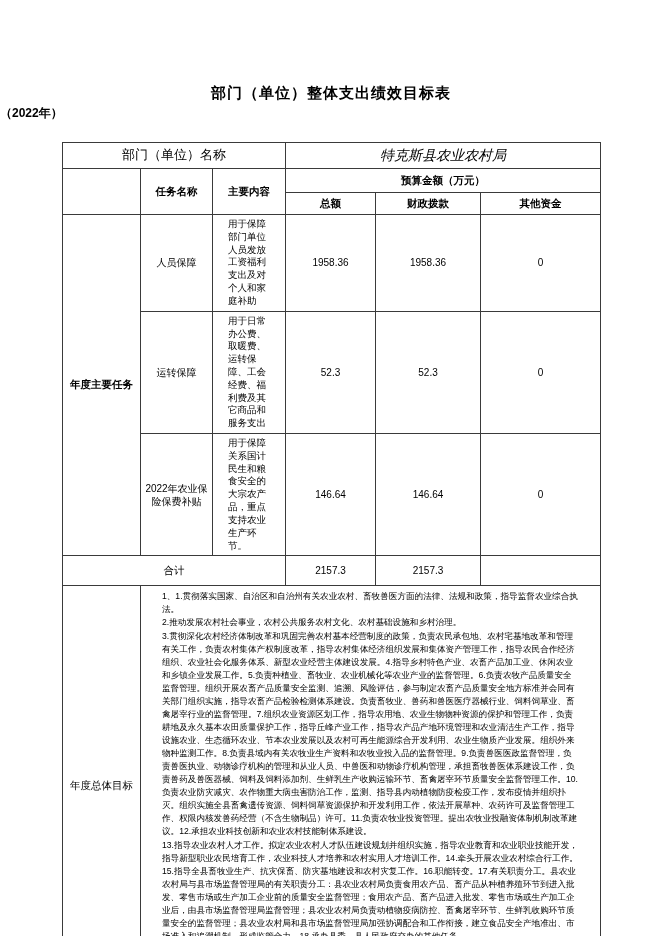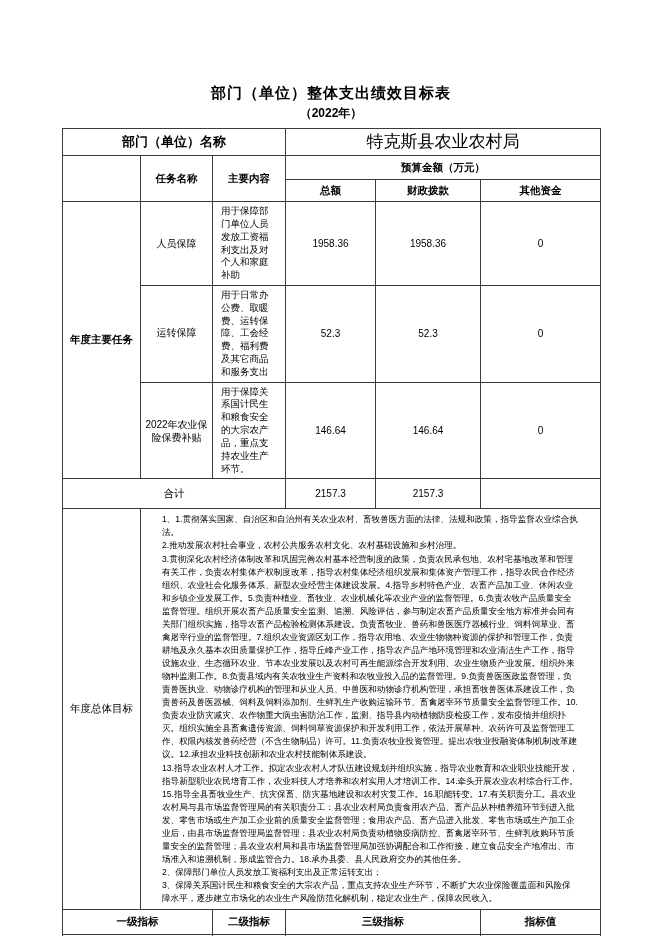--- a/index.html
+++ b/index.html
@@ -12,64 +12,63 @@
     font-family: "Liberation Sans", "DejaVu Sans", sans-serif;
   }
   .page { width: 662px; height: 936px; padding-top: 84px; overflow: hidden; }
   .title {
     text-align: center;
     font-size: 15px;
     font-weight: bold;
     letter-spacing: 1px;
   }
   .subtitle {
-    text-align: center;
     font-size: 12px;
     font-weight: bold;
     margin-top: 2px;
-    margin-bottom: 6px;
+    margin-bottom: 20px;
   }
   table.main {
     border-collapse: collapse;
     margin-left: 62px;
     width: 538px;
     table-layout: fixed;
   }
   td {
     border: 1px solid #3a3a3a;
     text-align: center;
     vertical-align: middle;
     padding: 2px;
     font-size: 10.5px;
     line-height: 1.3;
     overflow: hidden;
     word-break: break-all;
   }
-  .dept-label { font-size: 13px; font-weight: bold; height: 26px; margin-left: 30px; }
-  .dept-value { font-size: 17px; }
+  .dept-label { font-size: 13px; font-weight: normal; height: 26px; margin-left: 30px; }
+  .dept-value { font-size: 14px; font-style: italic; }
   .head { font-weight: bold; font-size: 10.5px; }
   .side-label { font-size: 10.5px; font-weight: bold; }
   .task-name { font-size: 10px; }
-  .task-content { text-align: left; font-size: 9.5px; line-height: 1.35; padding: 3px 8px; }
+  .task-content { text-align: left; font-size: 9.5px; line-height: 1.35; padding: 3px 15px; }
   .num { font-size: 10px; }
   .goal-label { font-size: 10.5px; }
   .goal-text {
     text-align: left;
     vertical-align: top;
     font-size: 8.6px;
     line-height: 1.52;
     white-space: pre-wrap;
     padding: 4px 21px;
   }
   .ind-left { text-align: left; padding-left: 6px; font-size: 10px; }
   .r-dept td { height: 26px; }
   .r-h1 td { height: 24px; }
   .r-h2 td { height: 22px; }
   .r-t1 .task-name { height: 64px; }
-  .r-t2 .task-name { height: 70px; font-family: Liberation Mono, monospace; }
+  .r-t2 .task-name { height: 70px; }
   .r-t3 .task-name { height: 56px; }
   .r-total td { height: 30px; }
   .r-goal .goal-text { height: 344px; }
   .r-ih td { height: 25px; }
   .r-i1 td { height: 40px; }
   .r-i2 td { height: 44px; }
 </style>
 </head>
 <body>
 

